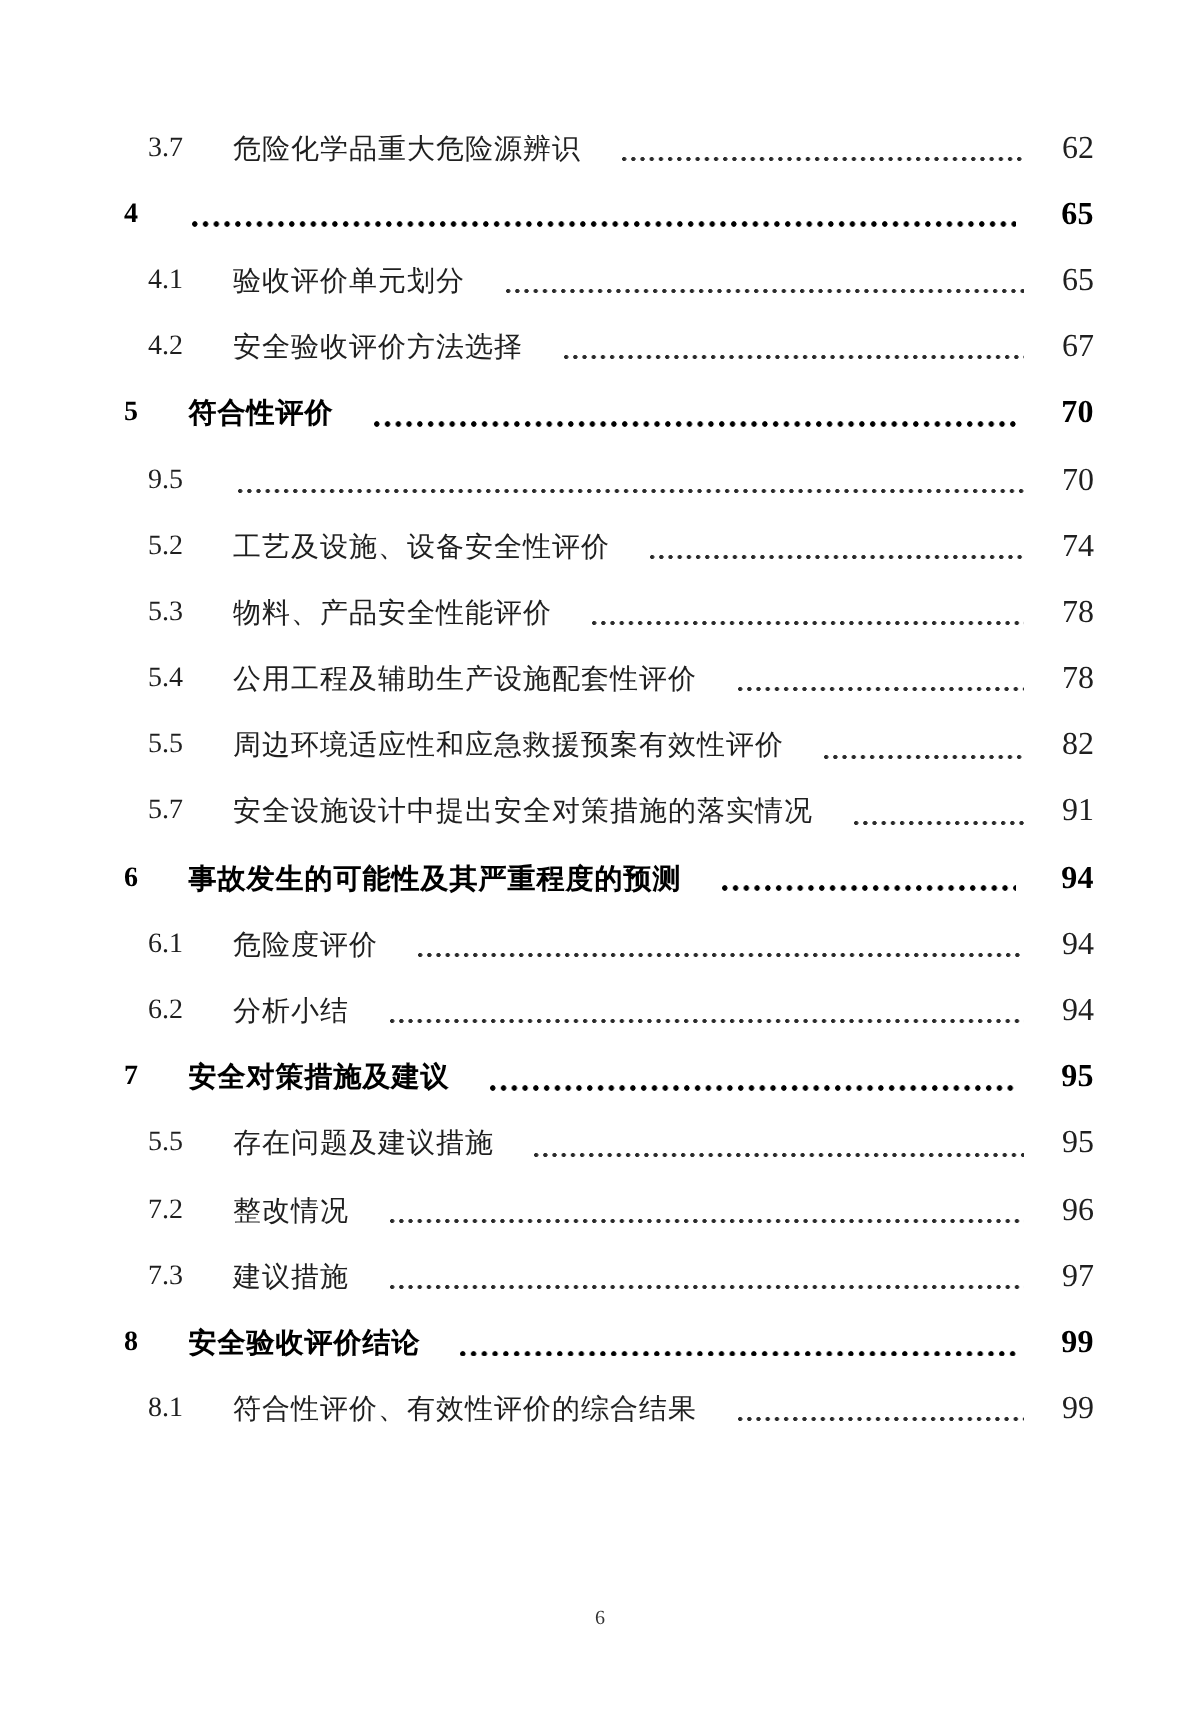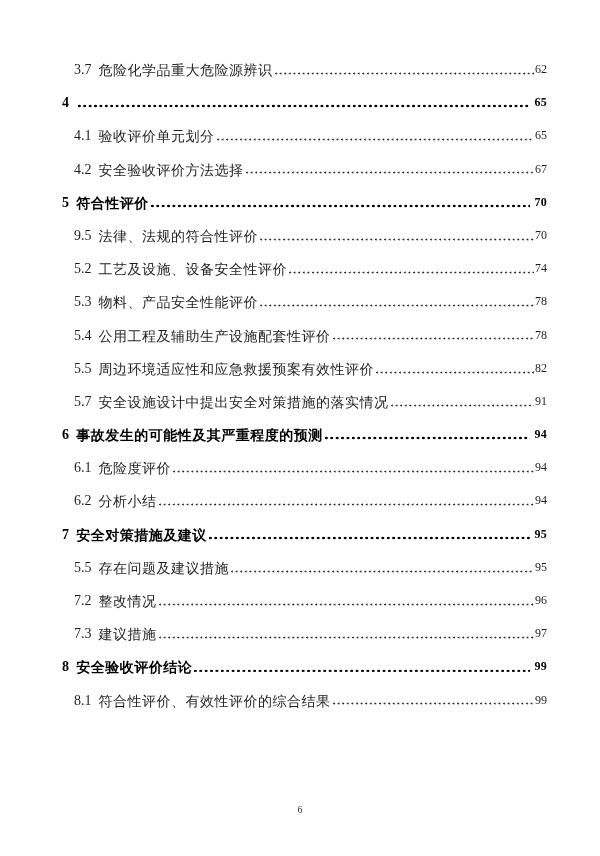--- a/index.html
+++ b/index.html
@@ -16,27 +16,28 @@
     font-family: "Liberation Serif", "DejaVu Serif", serif;
   }
   .toc {
     position: absolute;
     left: 62px;
     top: 54px;
     width: 485px;
   }
   .toc-row {
     display: flex;
-    align-items: flex-start;
+    align-items: center;
     height: 33.2px;
     box-sizing: border-box;
     padding-top: 8px;
     font-size: 14px;
     color: #1f1f1f;
     white-space: nowrap;
+    gap: 18px;
   }
   .toc-row.level-2 {
     padding-left: 12px;
   }
   .toc-row.level-1 {
     font-family: "Liberation Sans", "DejaVu Sans", sans-serif;
     font-weight: 700;
     color: #000000;
     letter-spacing: 0.2px;
   }
@@ -60,21 +61,21 @@
     background-repeat: repeat-x;
     background-position: left bottom;
   }
   .toc-row.level-1 .toc-leader {
     background-image: radial-gradient(circle at 1.4px 1.9px, #000000 1.15px, rgba(0,0,0,0) 1.5px);
     background-size: 5.4px 3.8px;
     margin-right: 5px;
   }
   .toc-page {
     font-family: "Liberation Serif", "DejaVu Serif", serif;
-    font-size: 12px;
+    font-size: 16px;
   }
   .footer {
     position: absolute;
     left: 0;
     right: 0;
     top: 804px;
     text-align: center;
     font-size: 10px;
     color: #333333;
     font-family: "Liberation Serif", "DejaVu Serif", serif;
@@ -109,21 +110,20 @@
     <span class="toc-page">67</span>
   </div>
       <div class="toc-row level-1">
     <span class="toc-num">5</span>
     <span class="toc-title">符合性评价</span>
     <span class="toc-leader"></span>
     <span class="toc-page">70</span>
   </div>
       <div class="toc-row level-2">
     <span class="toc-num">9.5</span>
-    <span class="toc-title">法律、法规的符合性评价</span>
     <span class="toc-leader"></span>
     <span class="toc-page">70</span>
   </div>
       <div class="toc-row level-2">
     <span class="toc-num">5.2</span>
     <span class="toc-title">工艺及设施、设备安全性评价</span>
     <span class="toc-leader"></span>
     <span class="toc-page">74</span>
   </div>
       <div class="toc-row level-2">

